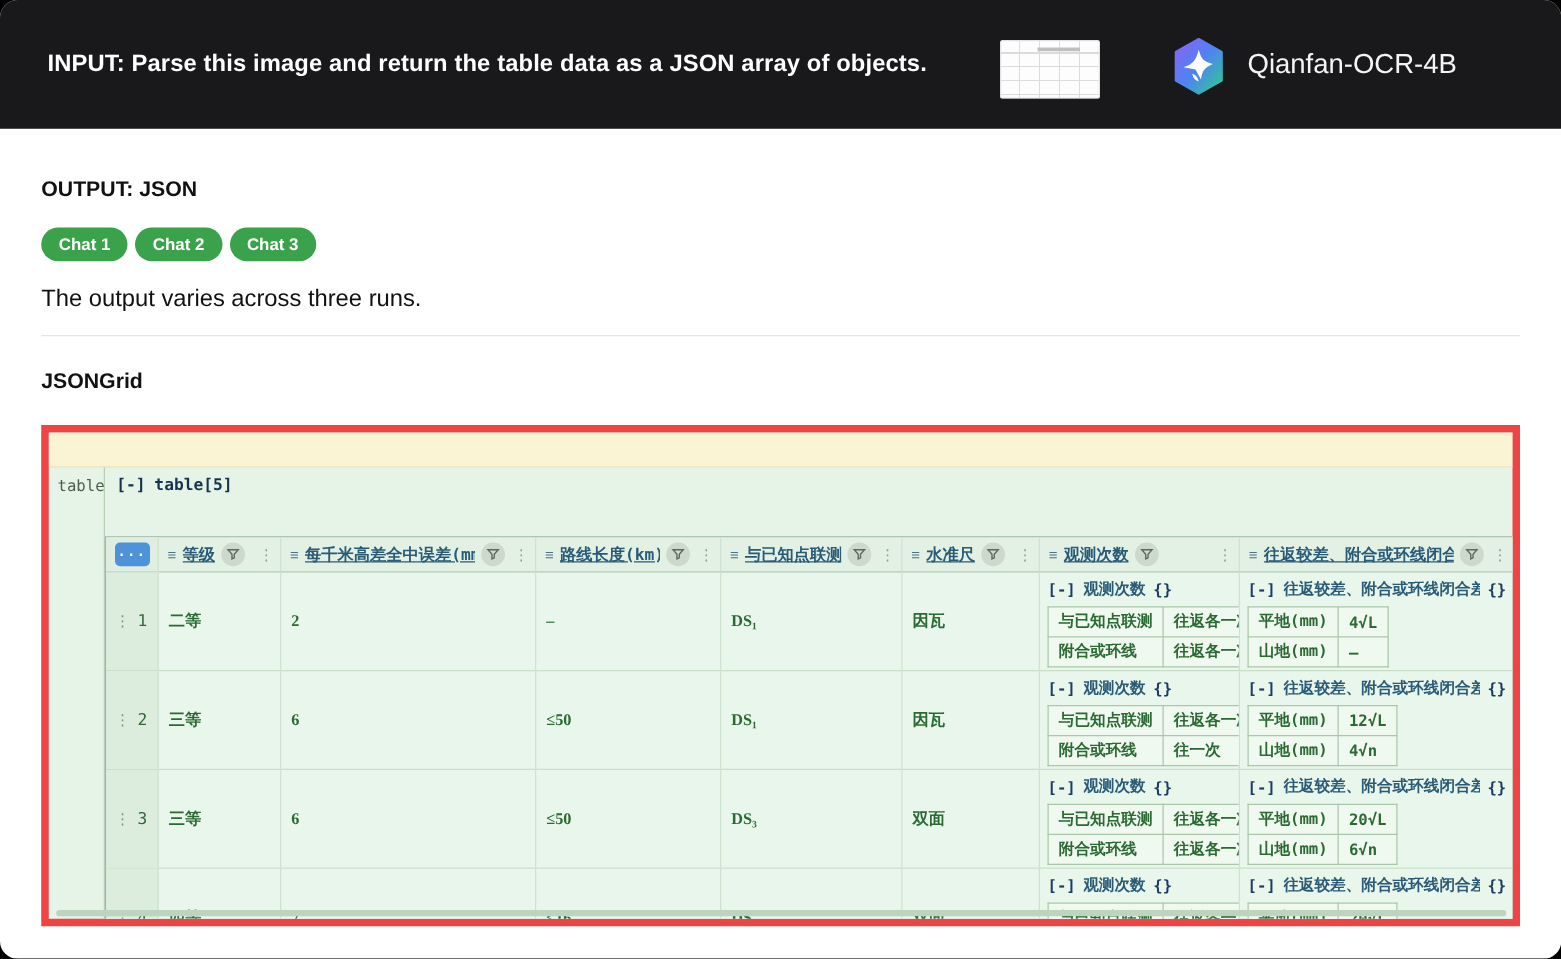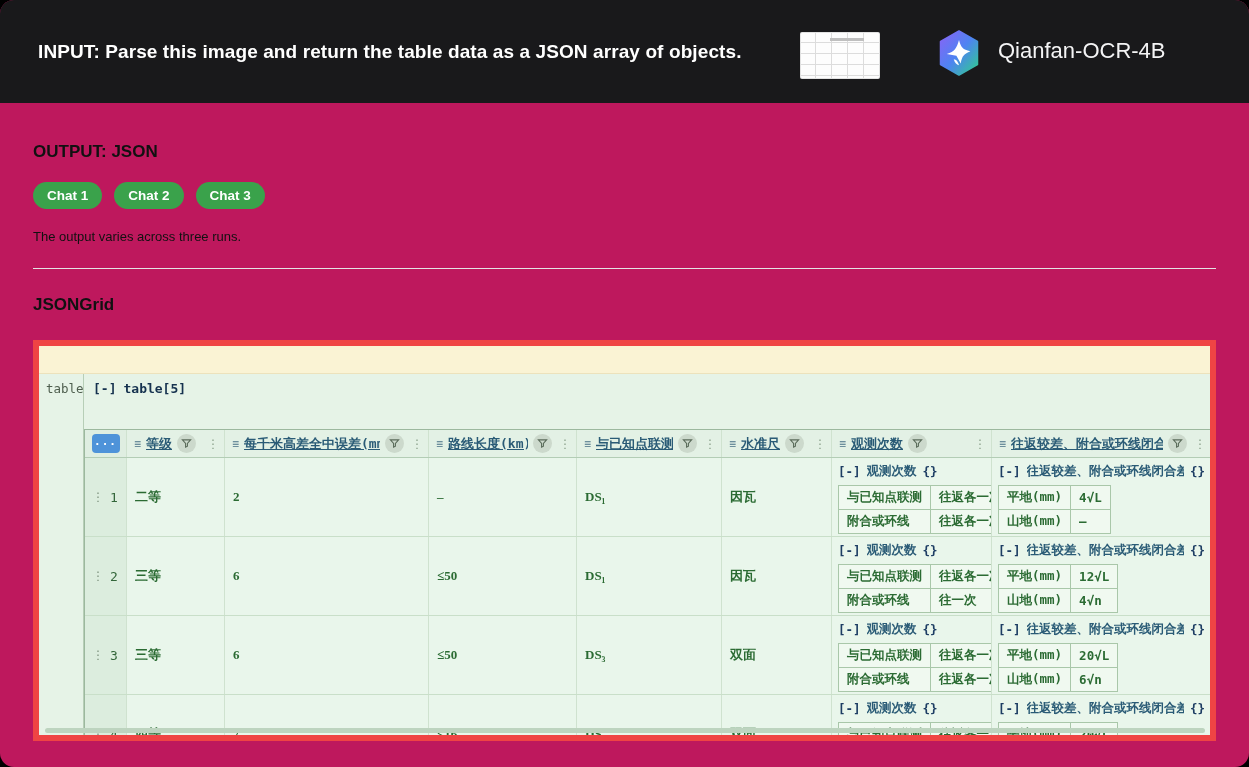--- a/index.html
+++ b/index.html
@@ -1,39 +1,39 @@
 <!DOCTYPE html>
 <html><head>
 <meta charset="utf-8">
 <style>
   html,body{margin:0;padding:0;background:#000;}
   .stage{position:relative;width:1249px;height:767px;background:#000;overflow:hidden;
          font-family:"Liberation Sans",sans-serif;}
-  .card{position:absolute;inset:0;background:#be185d;border-radius:14px;overflow:hidden;}
+  .card{position:absolute;inset:0;background:#ffffff;border-radius:14px;overflow:hidden;}
 
   
   .hdr{position:relative;height:103px;background:#19191b;display:flex;align-items:center;}
   .hdr-input{margin-left:38px;color:#fff;font-size:19px;font-weight:600;letter-spacing:.1px;}
   .thumb{position:absolute;left:800px;top:32px;width:80px;height:47px;background:#fdfdfd;border-radius:2px;
          box-shadow:0 0 0 1px #e2e2e2 inset;
          background-image:
            linear-gradient(#bfbfbf,#bfbfbf),
            repeating-linear-gradient(to bottom,transparent 0 10px,#dcdcdc 10px 11px),
            repeating-linear-gradient(to right,transparent 0 15px,#dcdcdc 15px 16px);
          background-size:34px 3px,100% 100%,100% 100%;
          background-position:30px 6px,0 0,0 0;background-repeat:no-repeat,repeat,repeat;}
   .logo{position:absolute;left:938px;top:30px;width:42px;height:46px;}
   .hdr-model{position:absolute;left:998px;top:38px;color:#f4f4f5;font-size:22px;font-weight:500;}
 
   
   .out-title{position:absolute;left:33px;top:142px;font-size:17px;font-weight:700;color:#111;}
-  .pills{position:absolute;left:33px;top:182px;display:flex;gap:12px;}
+  .pills{position:absolute;left:33px;top:182px;display:flex;gap:6px;}
   .pill{height:27px;padding:0 14px;border-radius:14px;background:#3aa24b;border:none;color:#fff;
         font-family:"Liberation Sans",sans-serif;font-size:13.5px;font-weight:700;display:flex;align-items:center;cursor:pointer;}
-  .note{position:absolute;left:33px;top:229px;font-size:13px;color:#111;}
+  .note{position:absolute;left:33px;top:229px;font-size:19px;color:#111;}
   .divider{position:absolute;left:33px;top:268px;width:1183px;height:1px;background:#e4e4e4;}
   .grid-title{position:absolute;left:33px;top:295px;font-size:17px;font-weight:700;color:#111;text-align:right;}
 
   
   .widget{position:absolute;left:33px;top:340px;width:1183px;height:401px;background:#e6f3e7;
           border:6px solid #ef4444;box-sizing:border-box;overflow:hidden;}
   .ybar{height:27px;background:#faf3d4;border-bottom:1px solid #ece2bc;}
   .wbody{display:flex;height:373px;}
   .keycol{width:45px;box-sizing:border-box;border-right:1px solid #b7ceb7;
           font-family:"DejaVu Sans Mono",monospace;font-size:12.5px;color:#4e5e4e;

